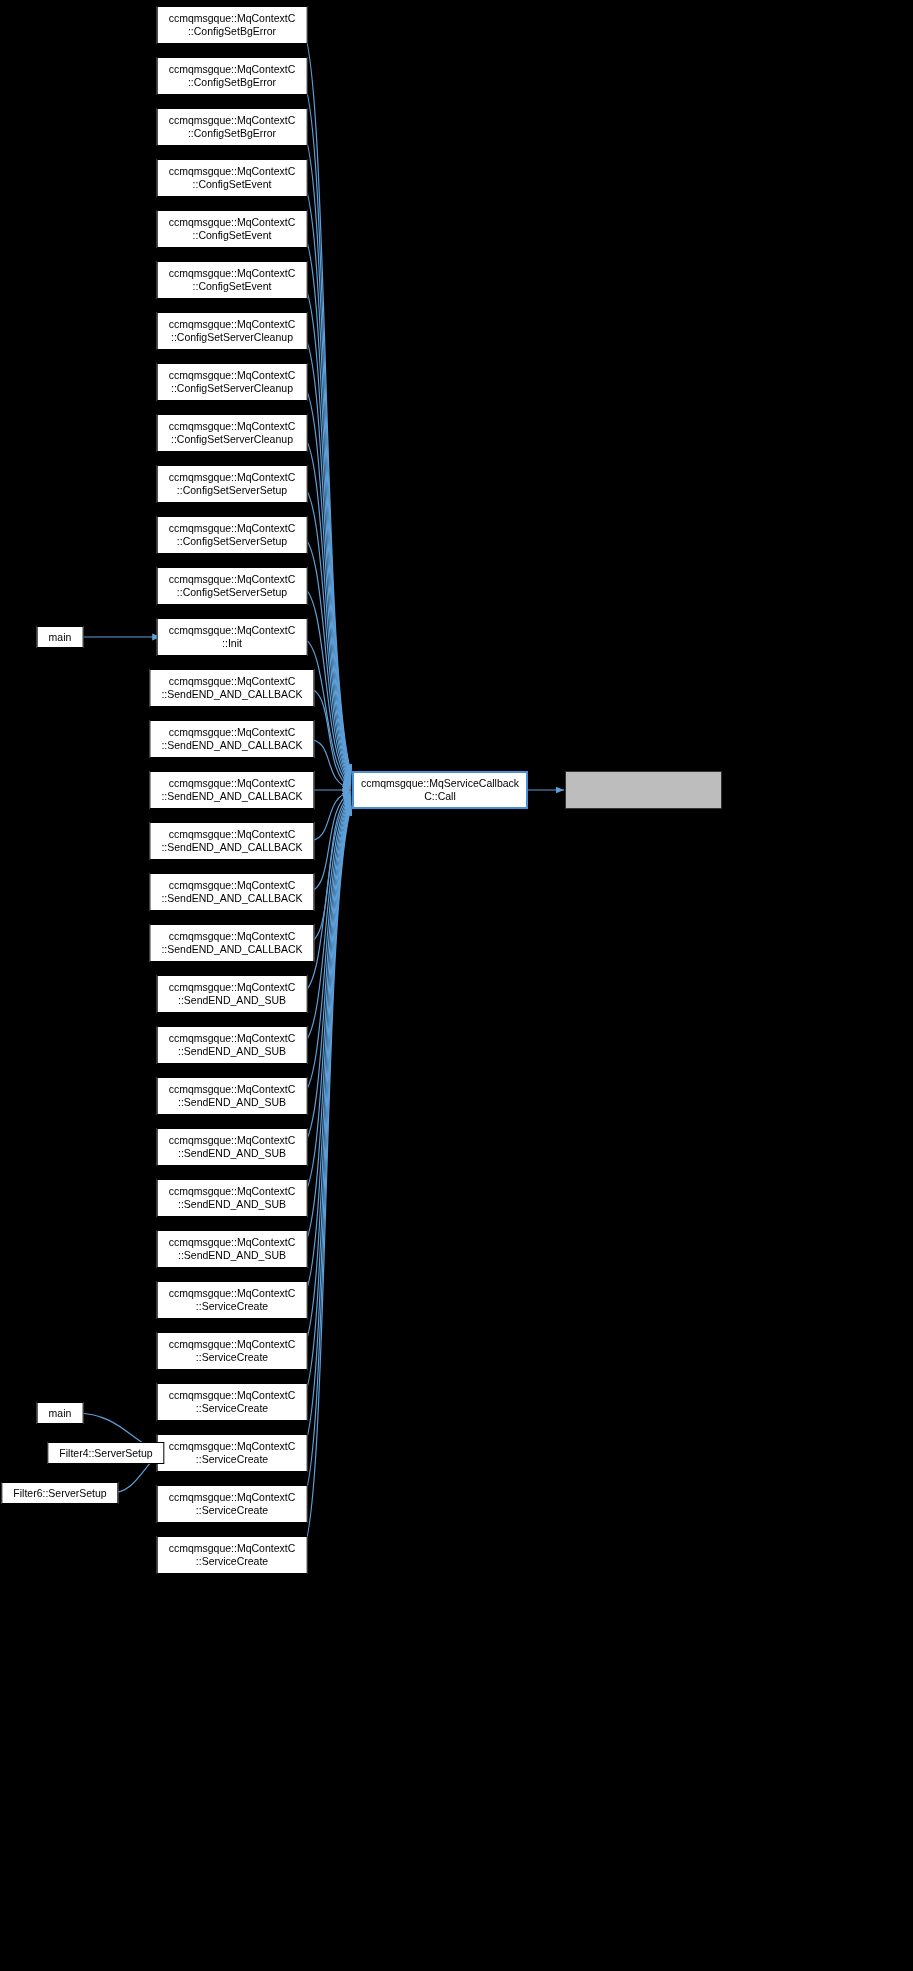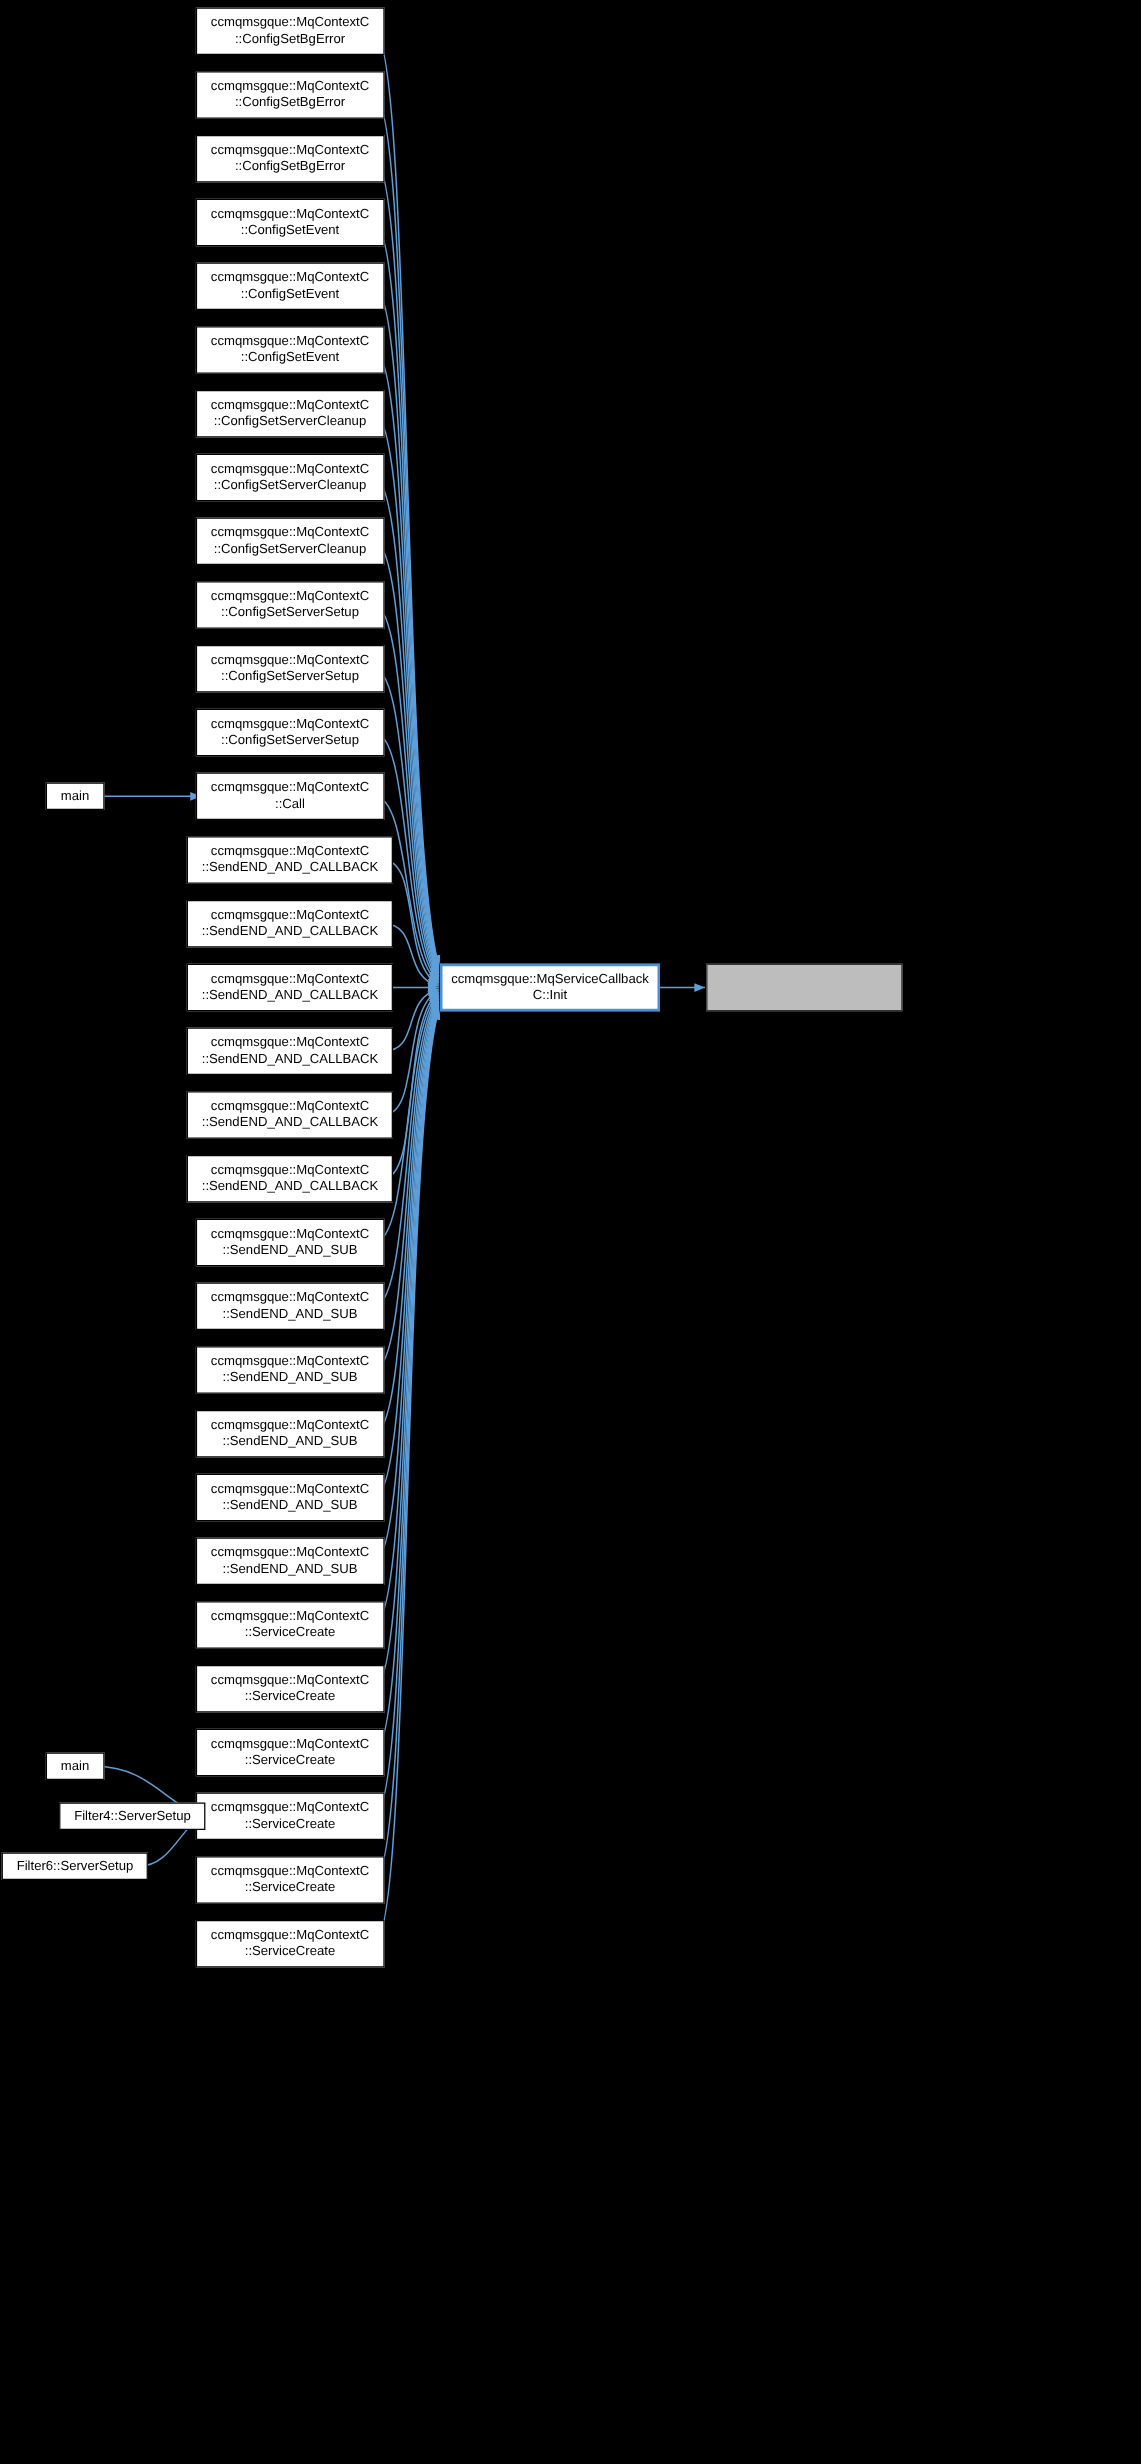--- a/index.html
+++ b/index.html
@@ -146,21 +146,21 @@
       <div class="node" style="left: 232px; top: 516px; height: 38px; transform: translateX(-50%);">
         <span>ccmqmsgque::MqContextC</span>
         <span>::ConfigSetServerSetup</span>
       </div>
       <div class="node" style="left: 232px; top: 567px; height: 38px; transform: translateX(-50%);">
         <span>ccmqmsgque::MqContextC</span>
         <span>::ConfigSetServerSetup</span>
       </div>
       <div class="node" style="left: 232px; top: 618px; height: 38px; transform: translateX(-50%);">
         <span>ccmqmsgque::MqContextC</span>
-        <span>::Call</span>
+        <span>::Init</span>
       </div>
       <div class="node" style="left: 232px; top: 669px; height: 38px; transform: translateX(-50%);">
         <span>ccmqmsgque::MqContextC</span>
         <span>::SendEND_AND_CALLBACK</span>
       </div>
       <div class="node" style="left: 232px; top: 720px; height: 38px; transform: translateX(-50%);">
         <span>ccmqmsgque::MqContextC</span>
         <span>::SendEND_AND_CALLBACK</span>
       </div>
       <div class="node" style="left: 232px; top: 771px; height: 38px; transform: translateX(-50%);">
@@ -236,20 +236,20 @@
       <div class="node" style="left: 60px; top: 1442px; height: 22px; transform: translateX(-50%); margin-left: 46px;">
         <span>Filter4::ServerSetup</span>
       </div>
       <div class="node" style="left: 60px; top: 1482px; height: 22px; transform: translateX(-50%); align-items: flex-end;">
         <span>Filter6::ServerSetup</span>
       </div>
     </div>
 
   <div class="node center" id="center-node" style="left: 352px; top: 771px; width: 176px; height: 38px;">
     <span>ccmqmsgque::MqServiceCallback</span>
-    <span>C::Init</span>
+    <span>C::Call</span>
   </div>
 
   <div class="node target" id="target-node" style="left: 565px; top: 771px; width: 157px; height: 38px;">
     <span>ccmqmsgque::MqServerSetup</span>
     <span>IF::MqContextC</span>
   </div>
 </div>
 
 </body></html>

